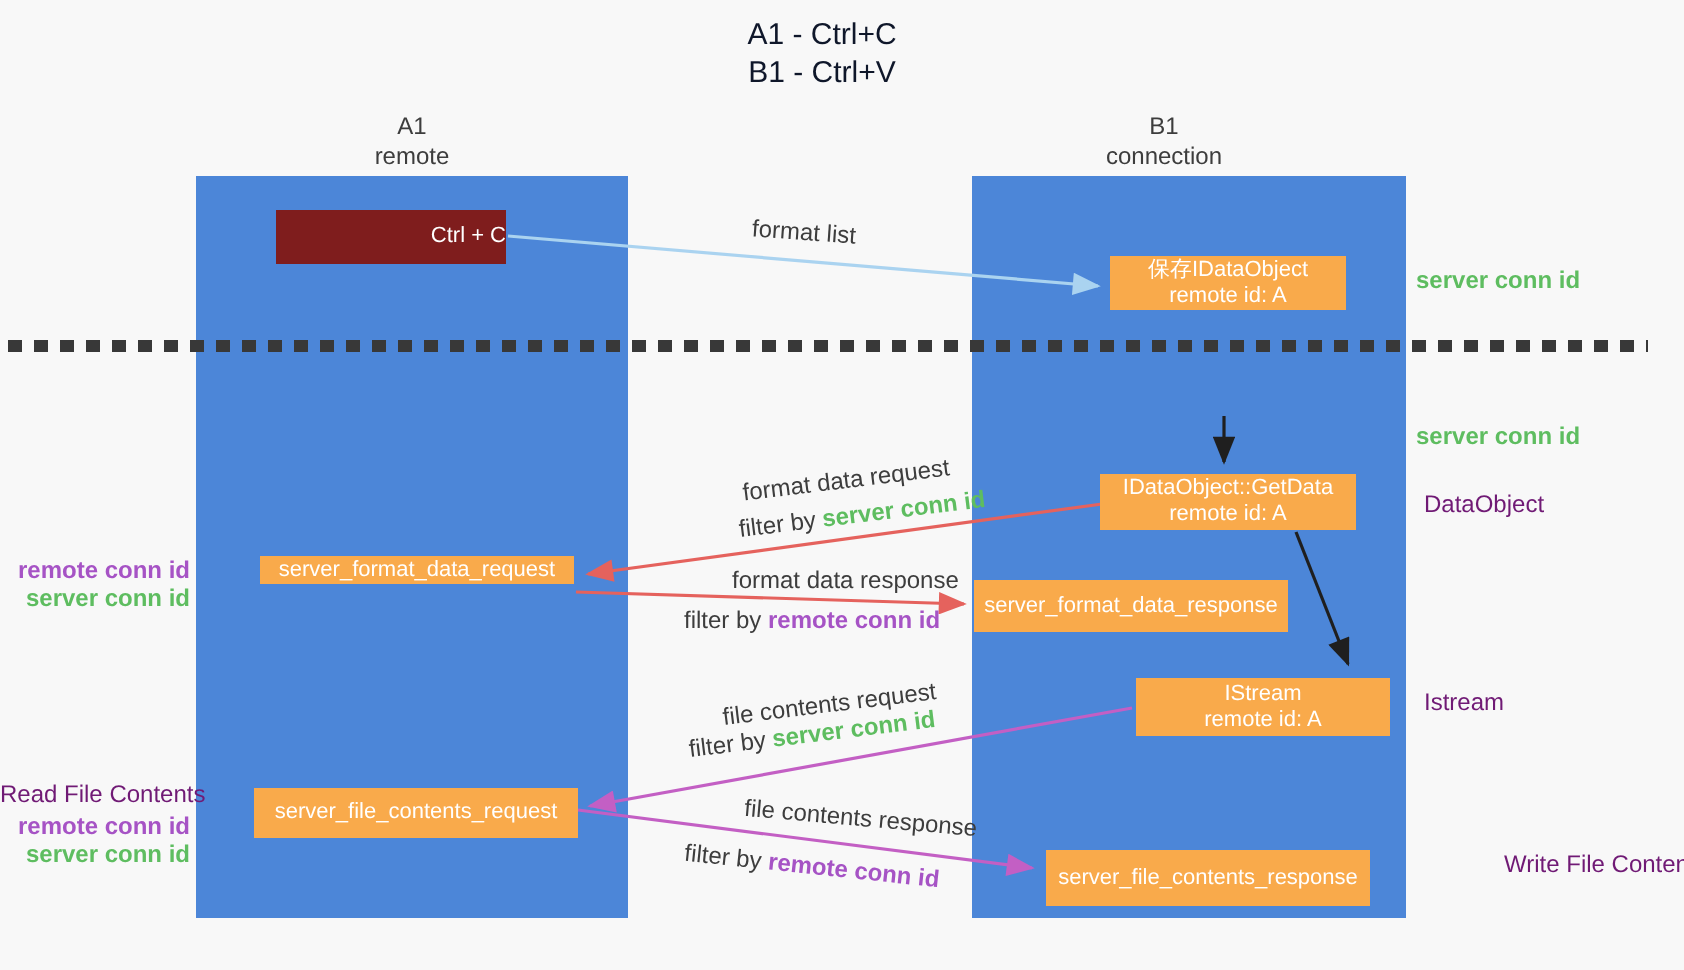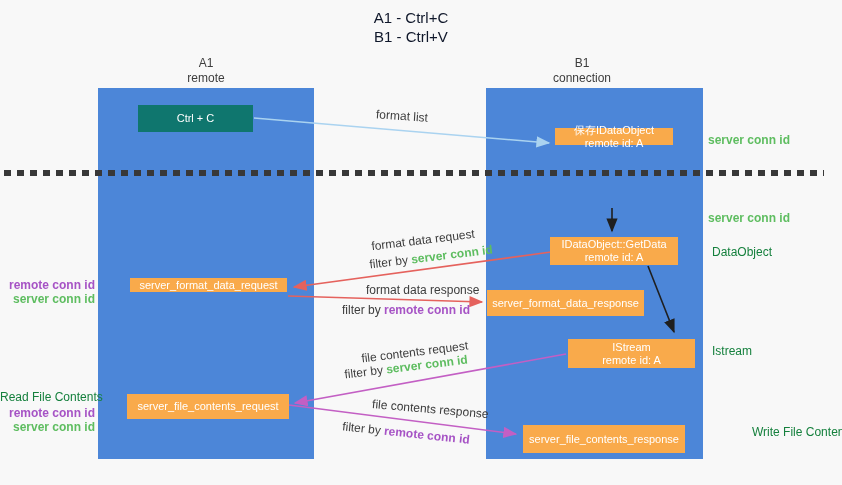--- a/index.html
+++ b/index.html
@@ -35,36 +35,36 @@
     position:absolute;left:4px;top:170px;width:820px;height:6px;
     background:repeating-linear-gradient(90deg,#383838 0 7px,transparent 7px 13px);
   }
 
   .node{
     position:absolute;
     color:#fff;font-size:11px;line-height:13px;
     display:flex;flex-direction:column;align-items:center;justify-content:center;
     text-align:center;white-space:nowrap;
   }
-  .node.green{background:#0f766e;}
+  .node.green{background:#7f1d1d;align-items:flex-end;}
   .node.orange{background:#f9aa4b;}
 
   .flow-label{
     position:absolute;font-size:12px;line-height:14px;color:#3d3d3d;white-space:nowrap;
   }
   .rot-n7{transform:rotate(-7deg);}
   .rot-p4{transform:rotate(4deg);}
   .rot-p5{transform:rotate(5deg);}
   .rot-p6{transform:rotate(6deg);}
 
   .green-text{color:#5ebd60;font-weight:bold;}
   .purple-text{color:#a653c5;font-weight:bold;}
 
   .side-label{
-    position:absolute;font-size:12px;line-height:14px;color:#15803d;white-space:nowrap;
+    position:absolute;font-size:12px;line-height:14px;color:#701a75;white-space:nowrap;
   }
   .side-label.green{color:#5ebd60;font-weight:bold;}
   .side-label.purple{color:#a653c5;font-weight:bold;}
   .left-align{width:95px;text-align:right;left:0;}
 
   svg.arrows{position:absolute;left:0;top:0;width:842px;height:485px;pointer-events:none;}
 </style>
 </head>
 <body>
 
@@ -110,21 +110,21 @@
     <line x1="551" y1="252" x2="294" y2="287" stroke="#e5625d" stroke-width="1.6" marker-end="url(#mR)"></line>
     <line x1="288" y1="296" x2="482" y2="302" stroke="#e5625d" stroke-width="1.6" marker-end="url(#mR)"></line>
     <line x1="566" y1="354" x2="295" y2="403" stroke="#c35fc4" stroke-width="1.6" marker-end="url(#mM)"></line>
     <line x1="289" y1="405" x2="516" y2="434" stroke="#c35fc4" stroke-width="1.6" marker-end="url(#mM)"></line>
   </svg>
 
   <div class="node green" style="left:138px;top:105px;width:115px;height:27px;">
     <span>Ctrl + C</span>
   </div>
 
-  <div class="node orange" style="left:555px;top:128px;width:118px;height:17px;">
+  <div class="node orange" style="left:555px;top:128px;width:118px;height:27px;">
     <span>保存IDataObject</span>
     <span>remote id: A</span>
   </div>
 
 
   <div class="node orange" style="left:550px;top:237px;width:128px;height:28px;">
     <span>IDataObject::GetData</span>
     <span>remote id: A</span>
   </div>
 

